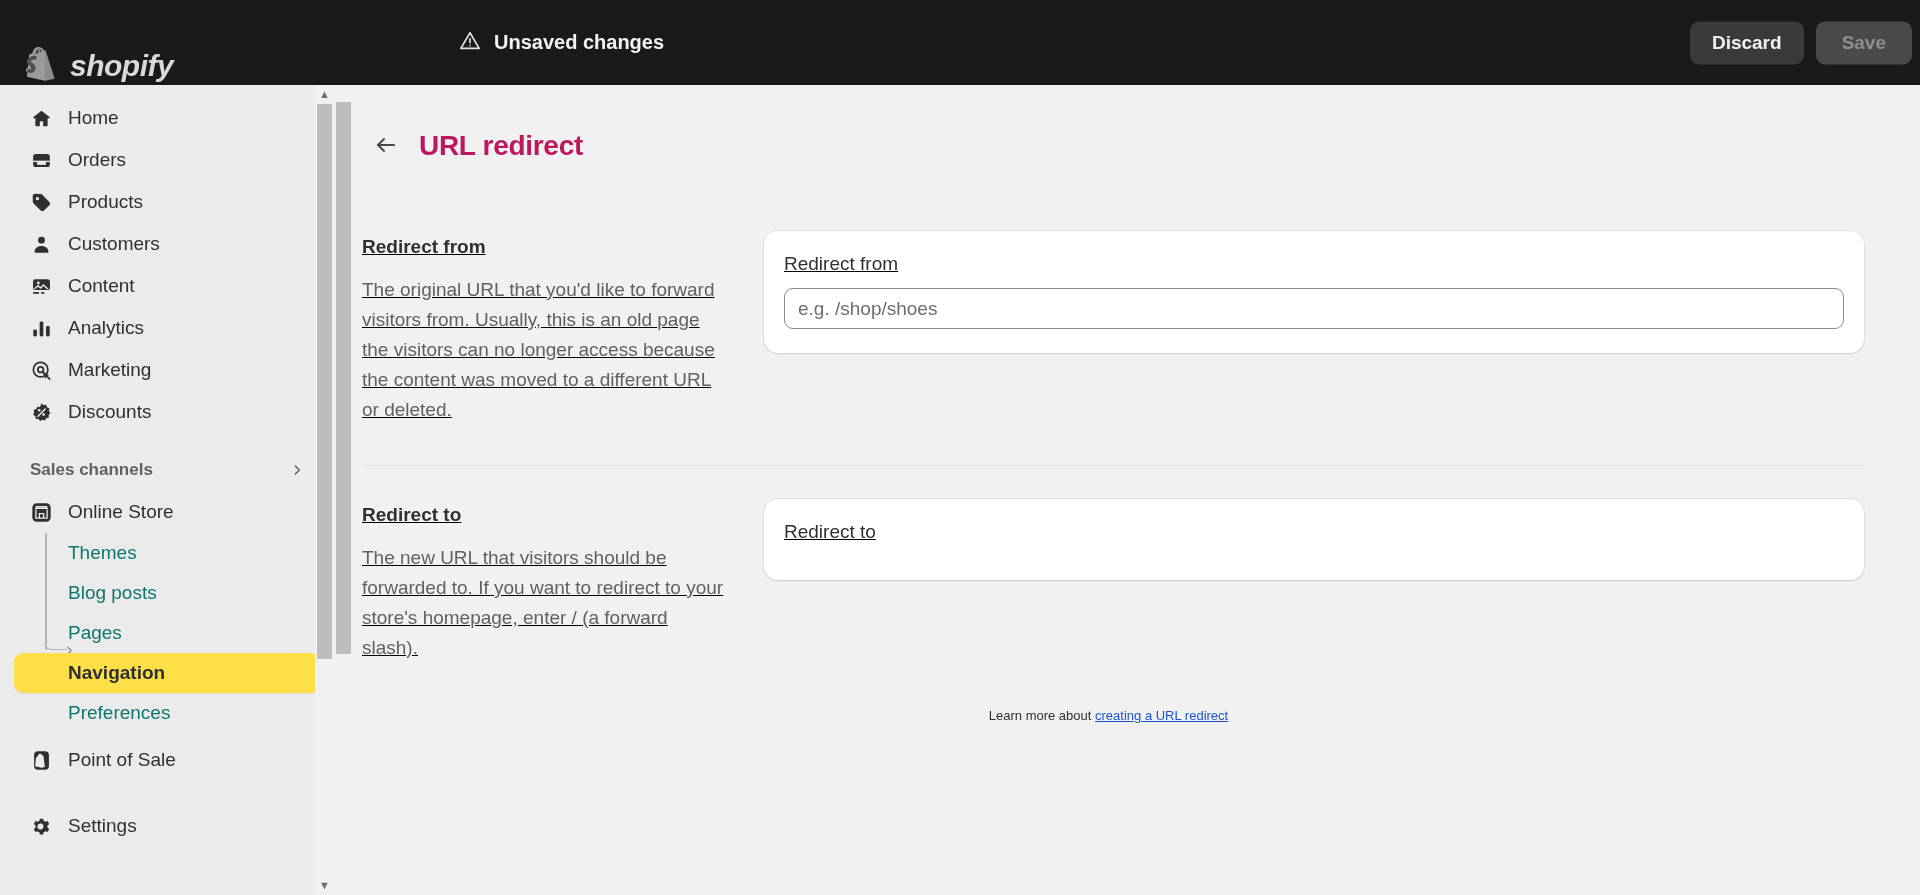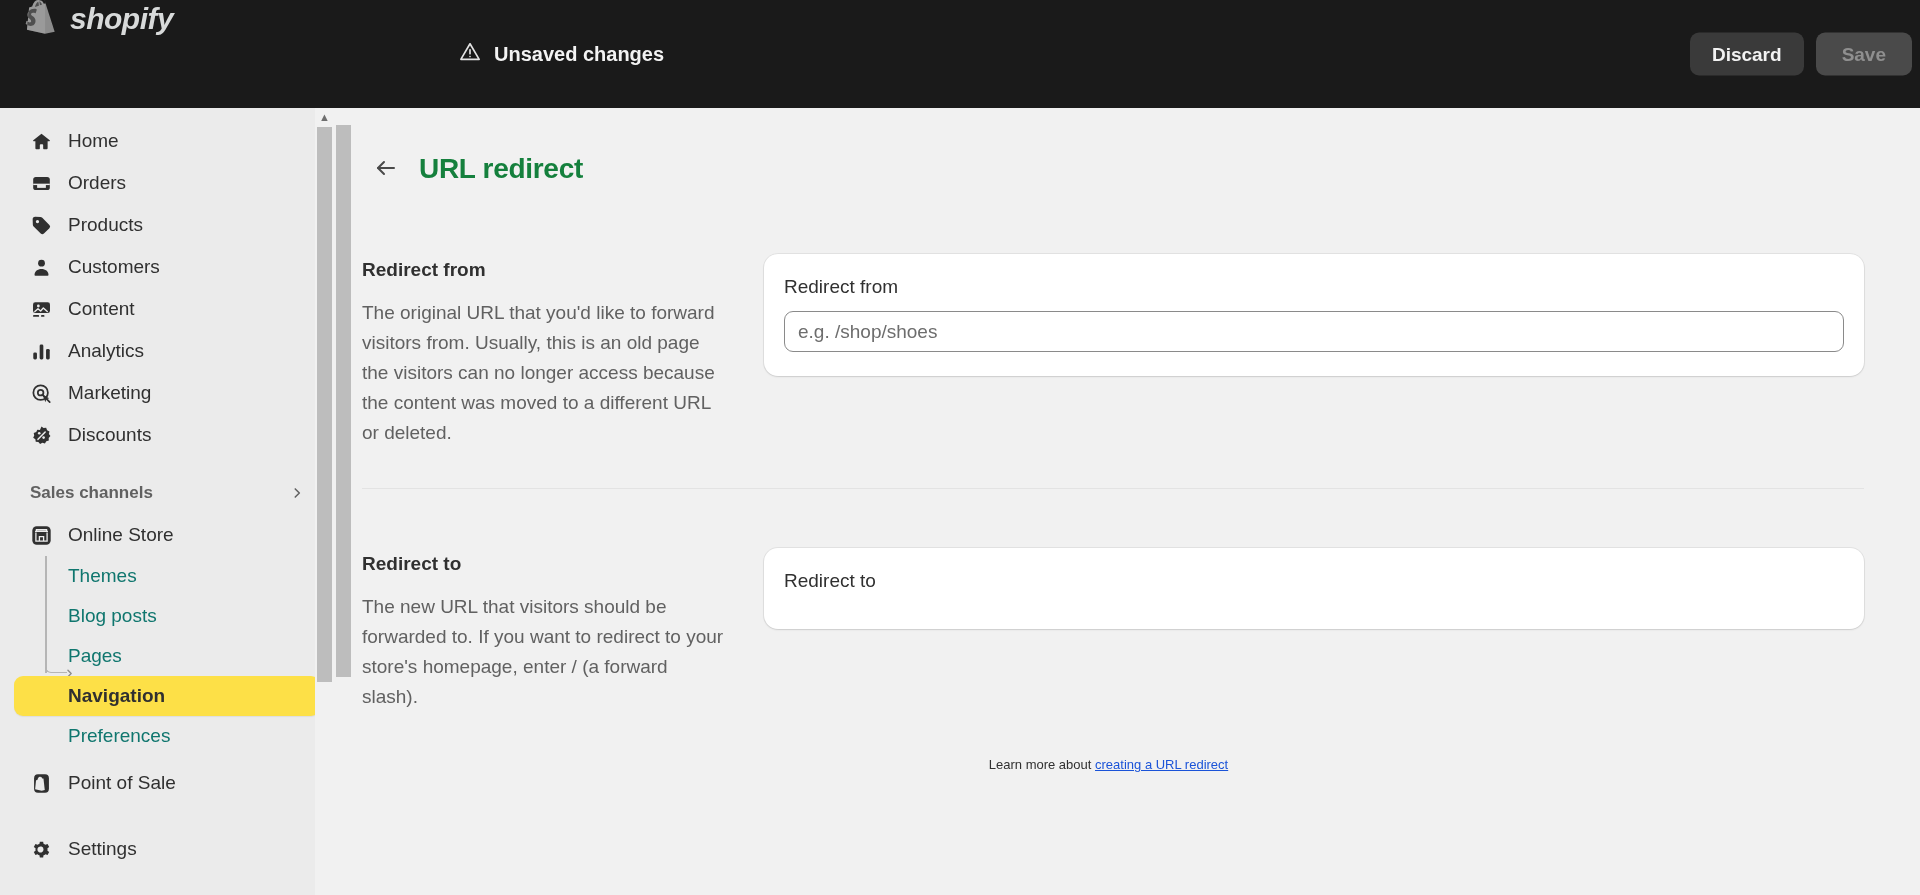--- a/index.html
+++ b/index.html
@@ -5,24 +5,24 @@
   * { box-sizing: border-box; margin: 0; padding: 0; }
   html, body {
     width: 1920px; height: 895px;
     font-family: "Liberation Sans", sans-serif;
     background: #f1f1f1;
     overflow: hidden;
   }
 
   
   .topbar {
-    height: 108px;
+    height: 85px;
     background: #1a1a1a;
     display: flex;
-    align-items: flex-start;
+    align-items: flex-end;
     position: relative;
     flex-shrink: 0;
   }
   .logo-wrap {
     display: flex; align-items: center; gap: 12px;
     margin-left: 24px;
   }
   .logo-mark { width: 34px; height: 38px; display: block; }
   .logo-word {
     color: #d8dada; font-size: 30px; font-style: italic;
@@ -159,29 +159,30 @@
   .page-head {
     display: flex; align-items: center; gap: 20px;
     padding: 45px 0 0 20px;
   }
   .back-btn {
     width: 26px; height: 26px;
     display: flex; align-items: center; justify-content: center;
     color: #4a4a4a; cursor: pointer; background: none; border: none;
   }
   .page-title {
-    font-size: 28px; font-weight: bold; color: #15803d;
+    font-size: 28px; font-weight: bold; color: #be185d;
     letter-spacing: -0.3px;
   }
 
   .rows { margin-top: 52px; }
   .row {
     display: flex;
     align-items: flex-start;
     padding: 17px 0 0 0;
+    text-decoration: underline;
   }
   .row-left {
     width: 400px;
     padding-left: 9px;
     padding-top: 5px;
   }
   .row-title {
     font-size: 19px; font-weight: bold; color: #303030;
     margin-bottom: 17px;
   }
@@ -480,21 +481,21 @@
           <div class="row-right">
             <div class="card">
               <div class="field-label">Redirect from</div>
               <input class="text-input" type="text" placeholder="e.g. /shop/shoes" style="">
             </div>
           </div>
         </section>
 
         <div class="divider"></div>
 
-        <section class="row" style="margin-top:42px;">
+        <section class="row" style="margin-top:16px;">
           <div class="row-left">
             <div class="row-title">Redirect to</div>
             <p class="row-desc">The new URL that visitors should be forwarded to. If you want to redirect to your store's homepage, enter / (a forward slash).</p>
           </div>
           <div class="row-right">
             <div class="card">
               <div class="field-label">Redirect to</div>
             </div>
           </div>
         </section>

